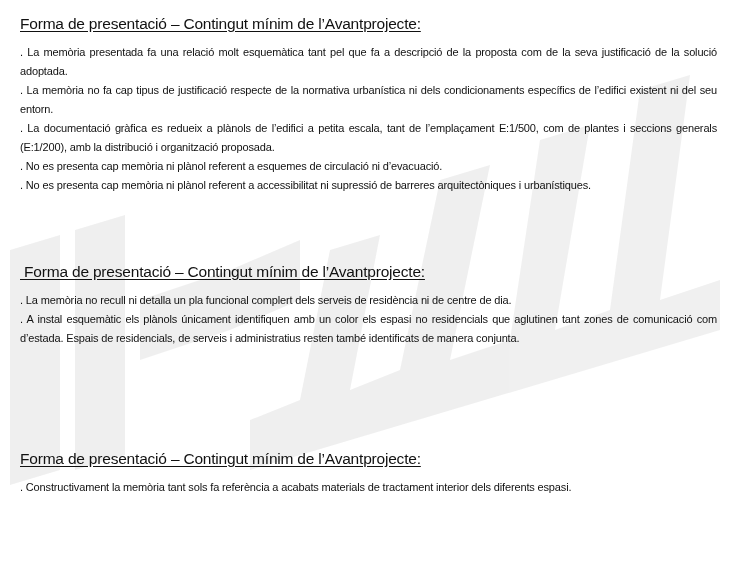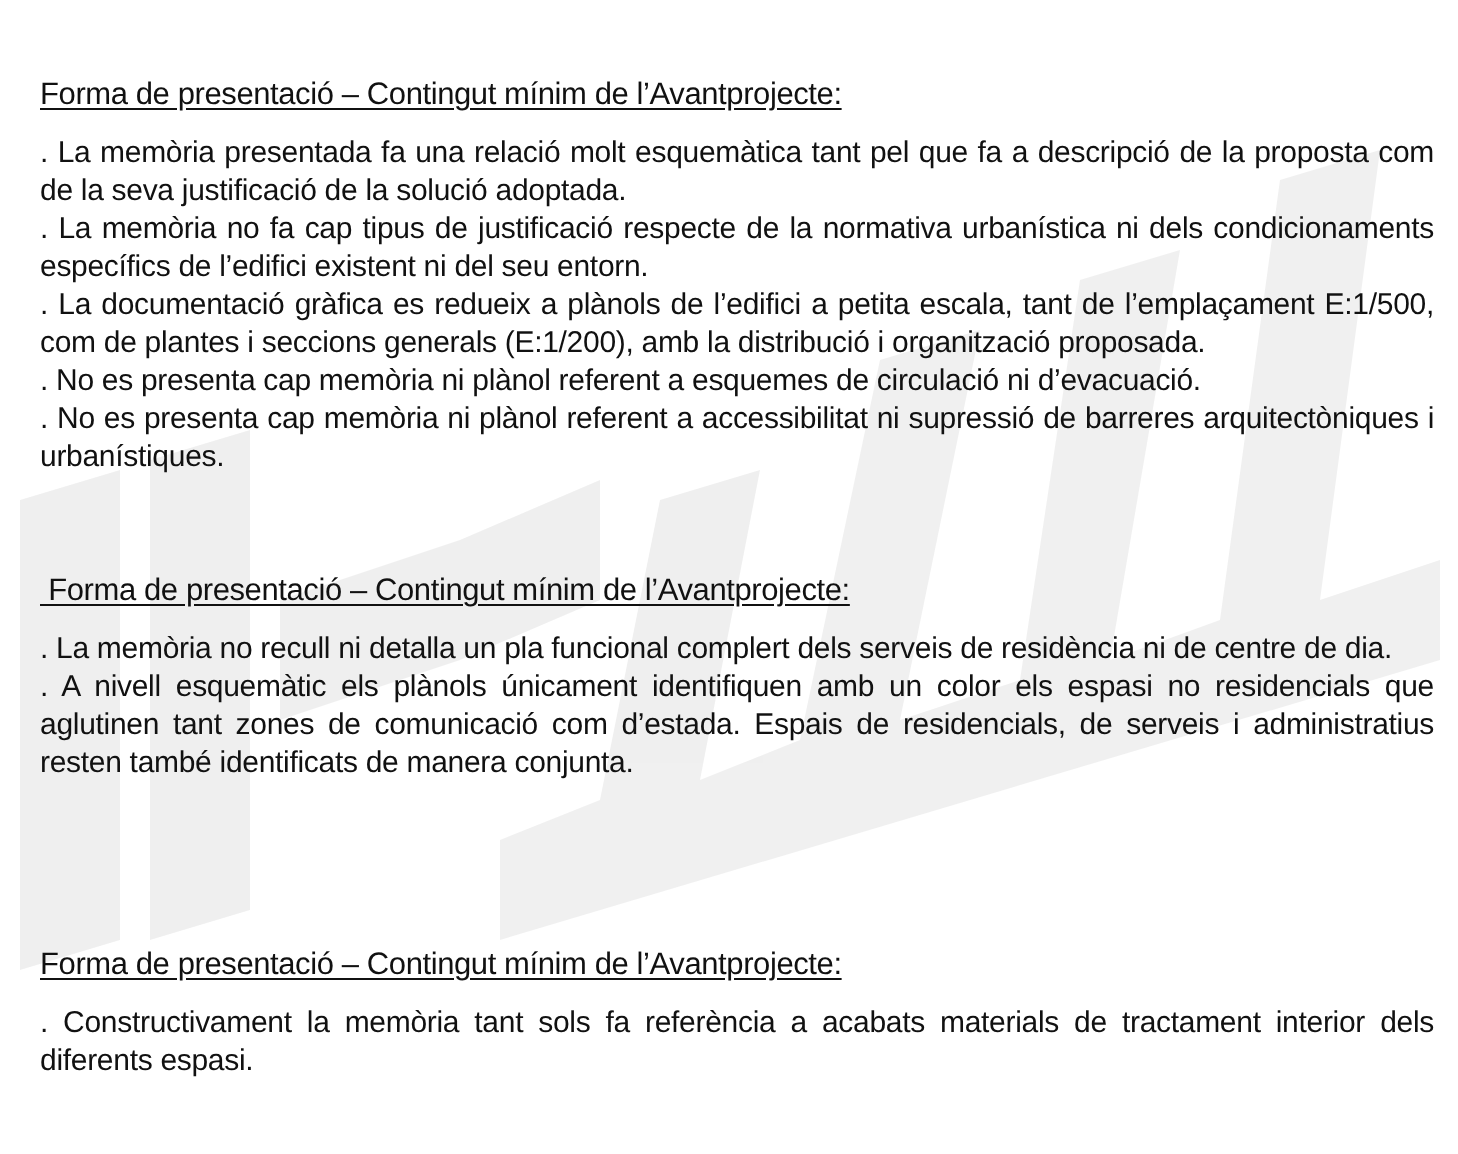--- a/index.html
+++ b/index.html
@@ -28,33 +28,32 @@
       position: absolute;
       left: 20px;
       top: 0;
       width: 697px;
       z-index: 1;
     }
     .section {
       position: absolute;
       left: 0;
       width: 697px;
-      margin-top: 24px;
     }
     .heading {
       font-size: 15.5px;
       line-height: 18px;
       text-decoration: underline;
       text-underline-offset: 2px;
       letter-spacing: -0.2px;
       white-space: nowrap;
       margin: 0;
     }
     .para {
-      font-size: 15px;
+      font-size: 11px;
       line-height: 19px;
       text-align: justify;
       letter-spacing: -0.15px;
       margin: 0;
     }
   </style>
 </head>
 <body>
 
 <svg class="watermark" viewBox="0 0 729 577" xmlns="http://www.w3.org/2000/svg">
@@ -73,21 +72,21 @@
     <p class="para">. La memòria presentada fa una relació molt esquemàtica tant pel que fa a descripció de la proposta com de la seva justificació de la solució adoptada.</p>
     <p class="para">. La memòria no fa cap tipus de justificació respecte de la normativa urbanística ni dels condicionaments específics de l’edifici existent ni del seu entorn.</p>
     <p class="para">. La documentació gràfica es redueix a plànols de l’edifici a petita escala, tant de l’emplaçament E:1/500, com de plantes i seccions generals (E:1/200), amb la distribució i organització proposada.</p>
     <p class="para">. No es presenta cap memòria ni plànol referent a esquemes de circulació ni d’evacuació.</p>
     <p class="para">. No es presenta cap memòria ni plànol referent a accessibilitat ni supressió de barreres arquitectòniques i urbanístiques.</p>
   </div>
 
   <div class="section" style="top:263px;">
     <p class="heading" style="margin-bottom:10px; white-space:pre;"> Forma de presentació – Contingut mínim de l’Avantprojecte:</p>
     <p class="para">. La memòria no recull ni detalla un pla funcional complert dels serveis de residència ni de centre de dia.</p>
-    <p class="para">. A nivell esquemàtic els plànols únicament identifiquen amb un color els espasi no residencials que aglutinen tant zones de comunicació com d’estada. Espais de residencials, de serveis i administratius resten també identificats de manera conjunta.</p>
+    <p class="para">. A instal esquemàtic els plànols únicament identifiquen amb un color els espasi no residencials que aglutinen tant zones de comunicació com d’estada. Espais de residencials, de serveis i administratius resten també identificats de manera conjunta.</p>
   </div>
 
   <div class="section" style="top:450px;">
     <p class="heading" style="margin-bottom:10px;">Forma de presentació – Contingut mínim de l’Avantprojecte:</p>
     <p class="para" style="margin-bottom:9px;">. Constructivament la memòria tant sols fa referència a acabats materials de tractament interior dels diferents espasi.</p>
   </div>
 
 </div>
 
 </body></html>

